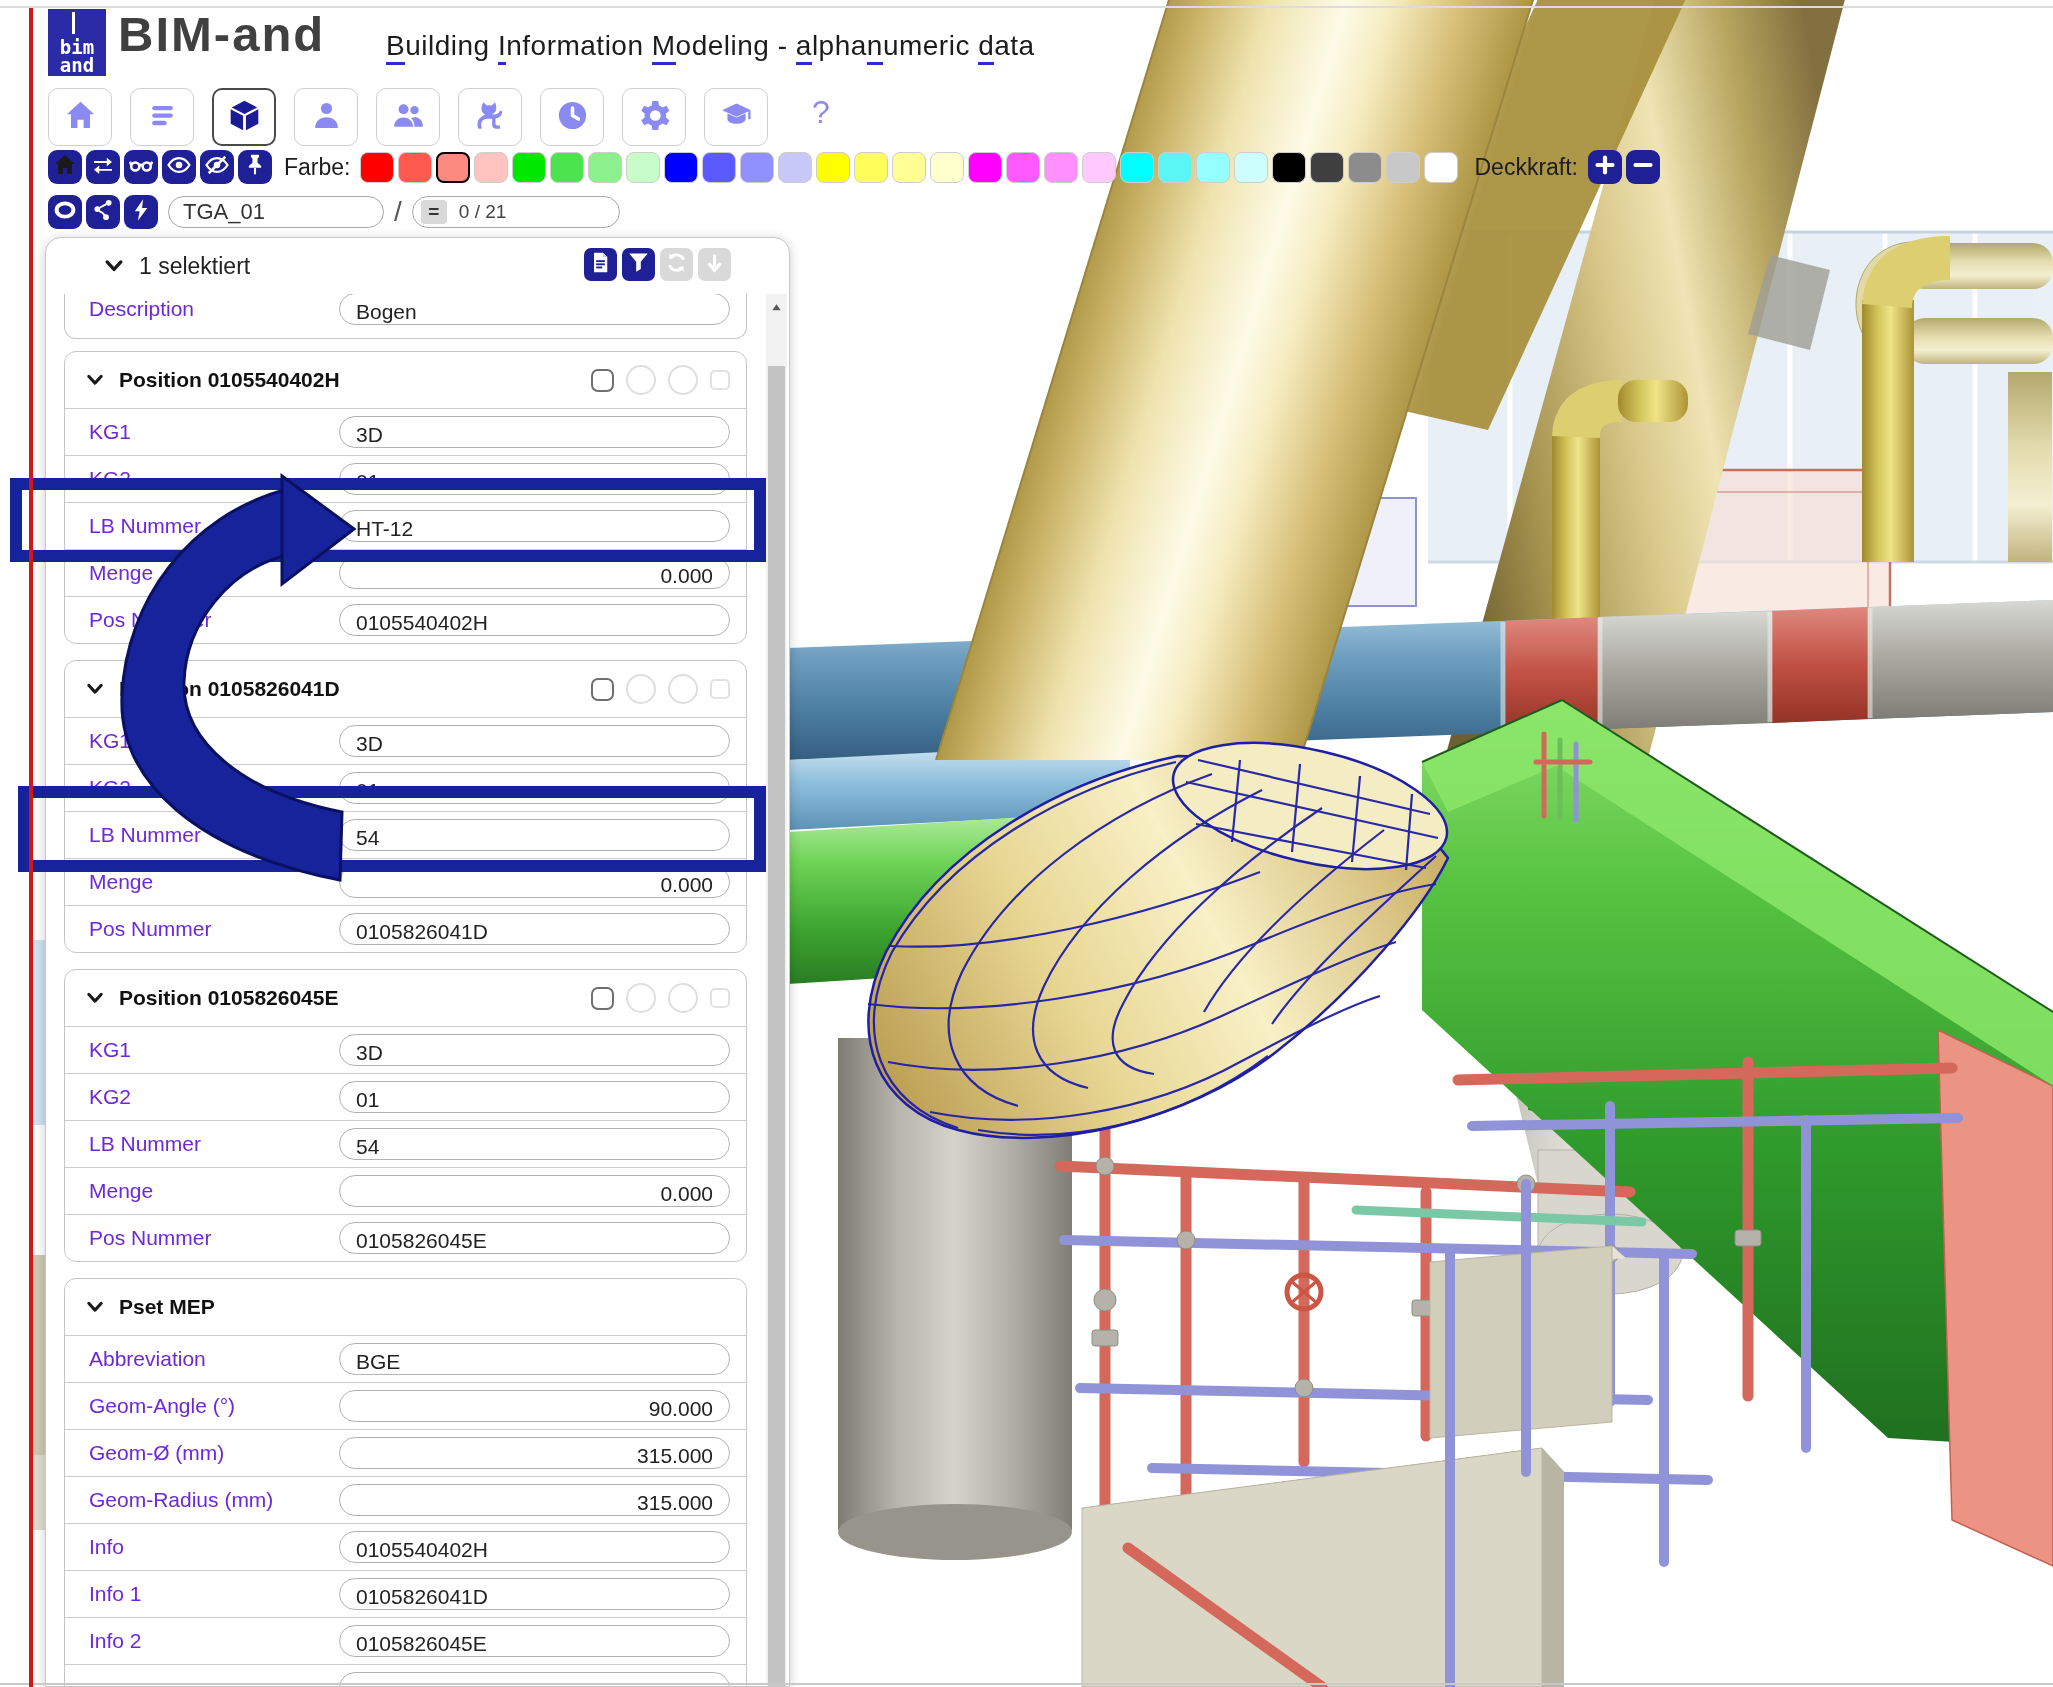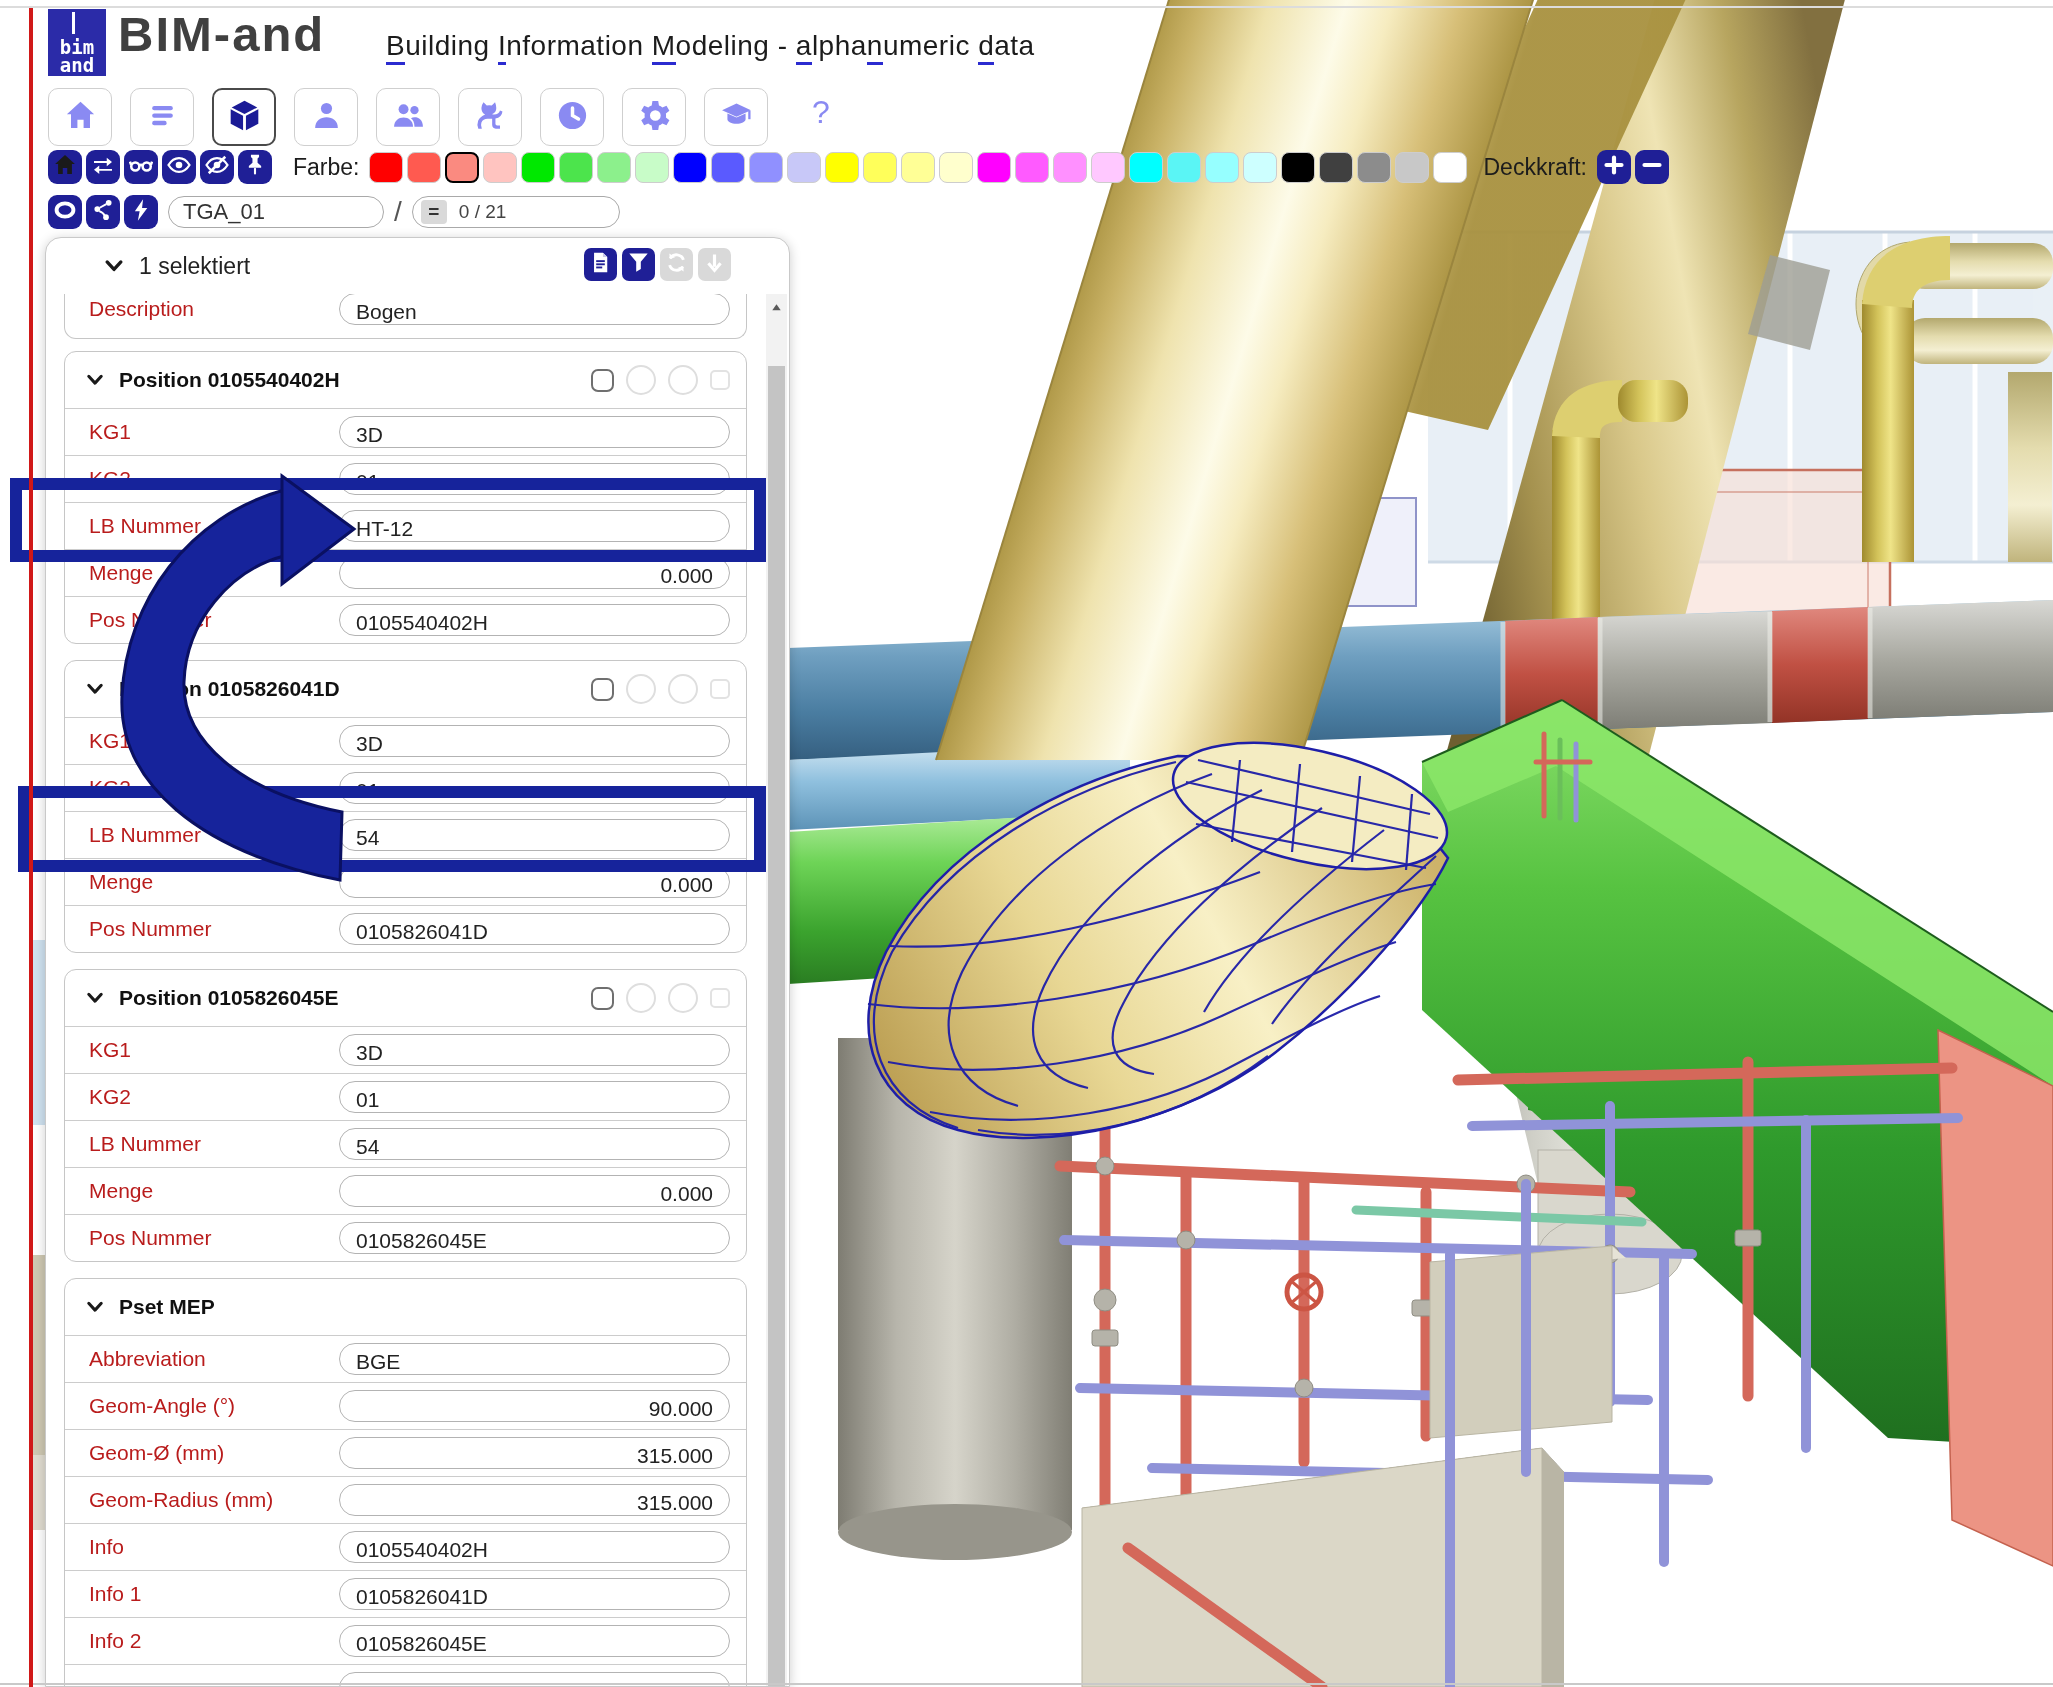--- a/index.html
+++ b/index.html
@@ -29,21 +29,21 @@
   .tab{width:64px;height:58px;background:#fff;border:1.5px solid #cfcfcf;border-radius:10px;
     display:flex;align-items:center;justify-content:center;color:#8a8af2;cursor:pointer;box-sizing:border-box;}
   .tab.active{border:2px solid #4a4a4a;color:#1b1b96;}
   .tab svg{width:33px;height:33px;}
 
   
   .row2{position:absolute;left:48px;top:149px;height:36px;display:flex;align-items:center;z-index:2;}
   .bluebtn{width:34px;height:34px;border-radius:9px;background:#1f1f96;margin-right:4px;
     display:flex;align-items:center;justify-content:center;cursor:pointer;flex:none;}
   .bluebtn svg{width:24px;height:24px;}
-  .lbl{font-size:23px;color:#1c1c1c;margin:0 10px 0 17px;white-space:nowrap;}
+  .lbl{font-size:23px;color:#1c1c1c;margin:0 10px 0 8px;white-space:nowrap;}
   #swatches{display:flex;align-items:center;}
   .swatch{width:34px;height:31px;border-radius:8px;border:1.5px solid #cdcdcd;margin-right:4px;
     box-sizing:border-box;cursor:pointer;flex:none;}
   .swatch.selected{border:2.5px solid #000;}
   .lbl.deck{margin-left:12px;}
 
   
   .row3{position:absolute;left:48px;top:194px;height:36px;display:flex;align-items:center;z-index:2;}
   .pill-input{height:32px;border:1.5px solid #a9a9a9;border-radius:17px;background:#fff;
     display:flex;align-items:center;padding:0 14px;font-size:22px;color:#333;box-sizing:border-box;}
@@ -73,21 +73,21 @@
   .section.partial-top .prow{border-top:none;margin-top:-8px;}
   .sec-head{height:56px;display:flex;align-items:center;}
   .sec-head .chev{margin-left:20px;display:flex;cursor:pointer;}
   .sec-head .chev svg{width:20px;height:20px;}
   .sec-title{font-weight:bold;font-size:21px;color:#111;margin-left:14px;}
   .sec-controls{margin-left:auto;margin-right:16px;display:flex;align-items:center;gap:12px;}
   .cb{width:23px;height:23px;border:2.5px solid #6f6f6f;border-radius:7px;box-sizing:border-box;cursor:pointer;}
   .circ{width:30px;height:30px;border:2.5px solid #dedede;border-radius:50%;box-sizing:border-box;cursor:pointer;}
   .sq{width:20px;height:20px;border:2.5px solid #e2e2e2;border-radius:5px;box-sizing:border-box;cursor:pointer;}
   .prow{height:46px;display:flex;align-items:center;border-top:1px solid #ccc;}
-  .plabel{margin-left:24px;width:250px;font-size:21px;color:#b91c1c;flex:none;white-space:nowrap;}
+  .plabel{margin-left:24px;width:250px;font-size:21px;color:#6d28d9;flex:none;white-space:nowrap;}
   .pill{flex:1;margin-right:16px;height:32px;border:1.5px solid #b3b3b3;border-radius:17px;
     display:flex;align-items:flex-end;padding:0 16px;font-size:21px;color:#222;box-sizing:border-box;background:#fff;}
   .pill.right{justify-content:flex-end;}
   .scrollbar{position:absolute;right:2px;top:56px;bottom:0;width:21px;background:#f2f2f2;}
   .scroll-up{height:26px;display:flex;align-items:center;justify-content:center;background:#f2f2f2;cursor:pointer;}
   .scroll-up svg{width:15px;height:15px;}
   .thumb{position:absolute;left:2px;right:2px;top:72px;bottom:0;background:#c4c4c4;cursor:pointer;}
 
   
   .ann-rect{position:absolute;border:12px solid #16239b;box-sizing:border-box;z-index:6;}

